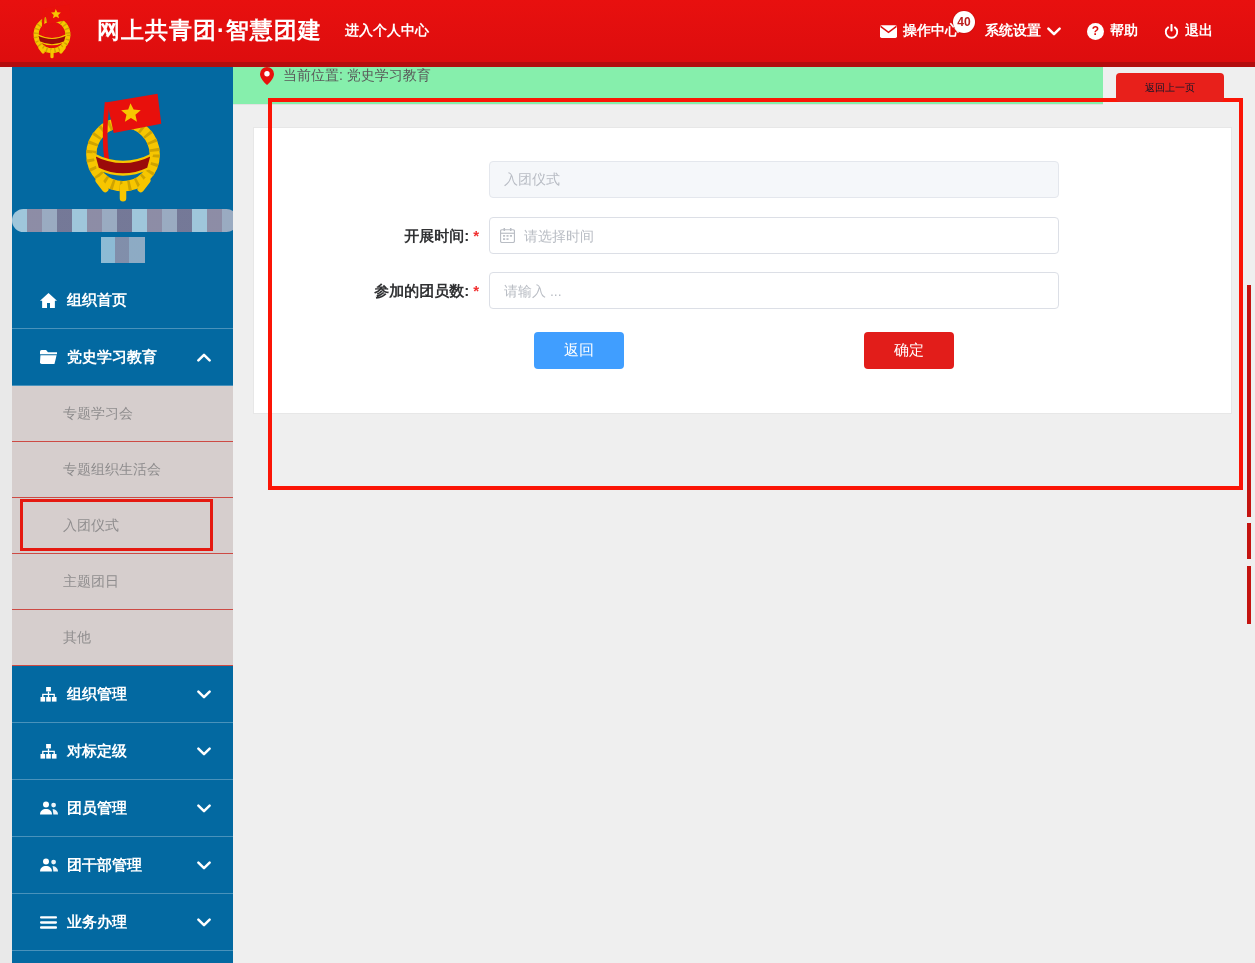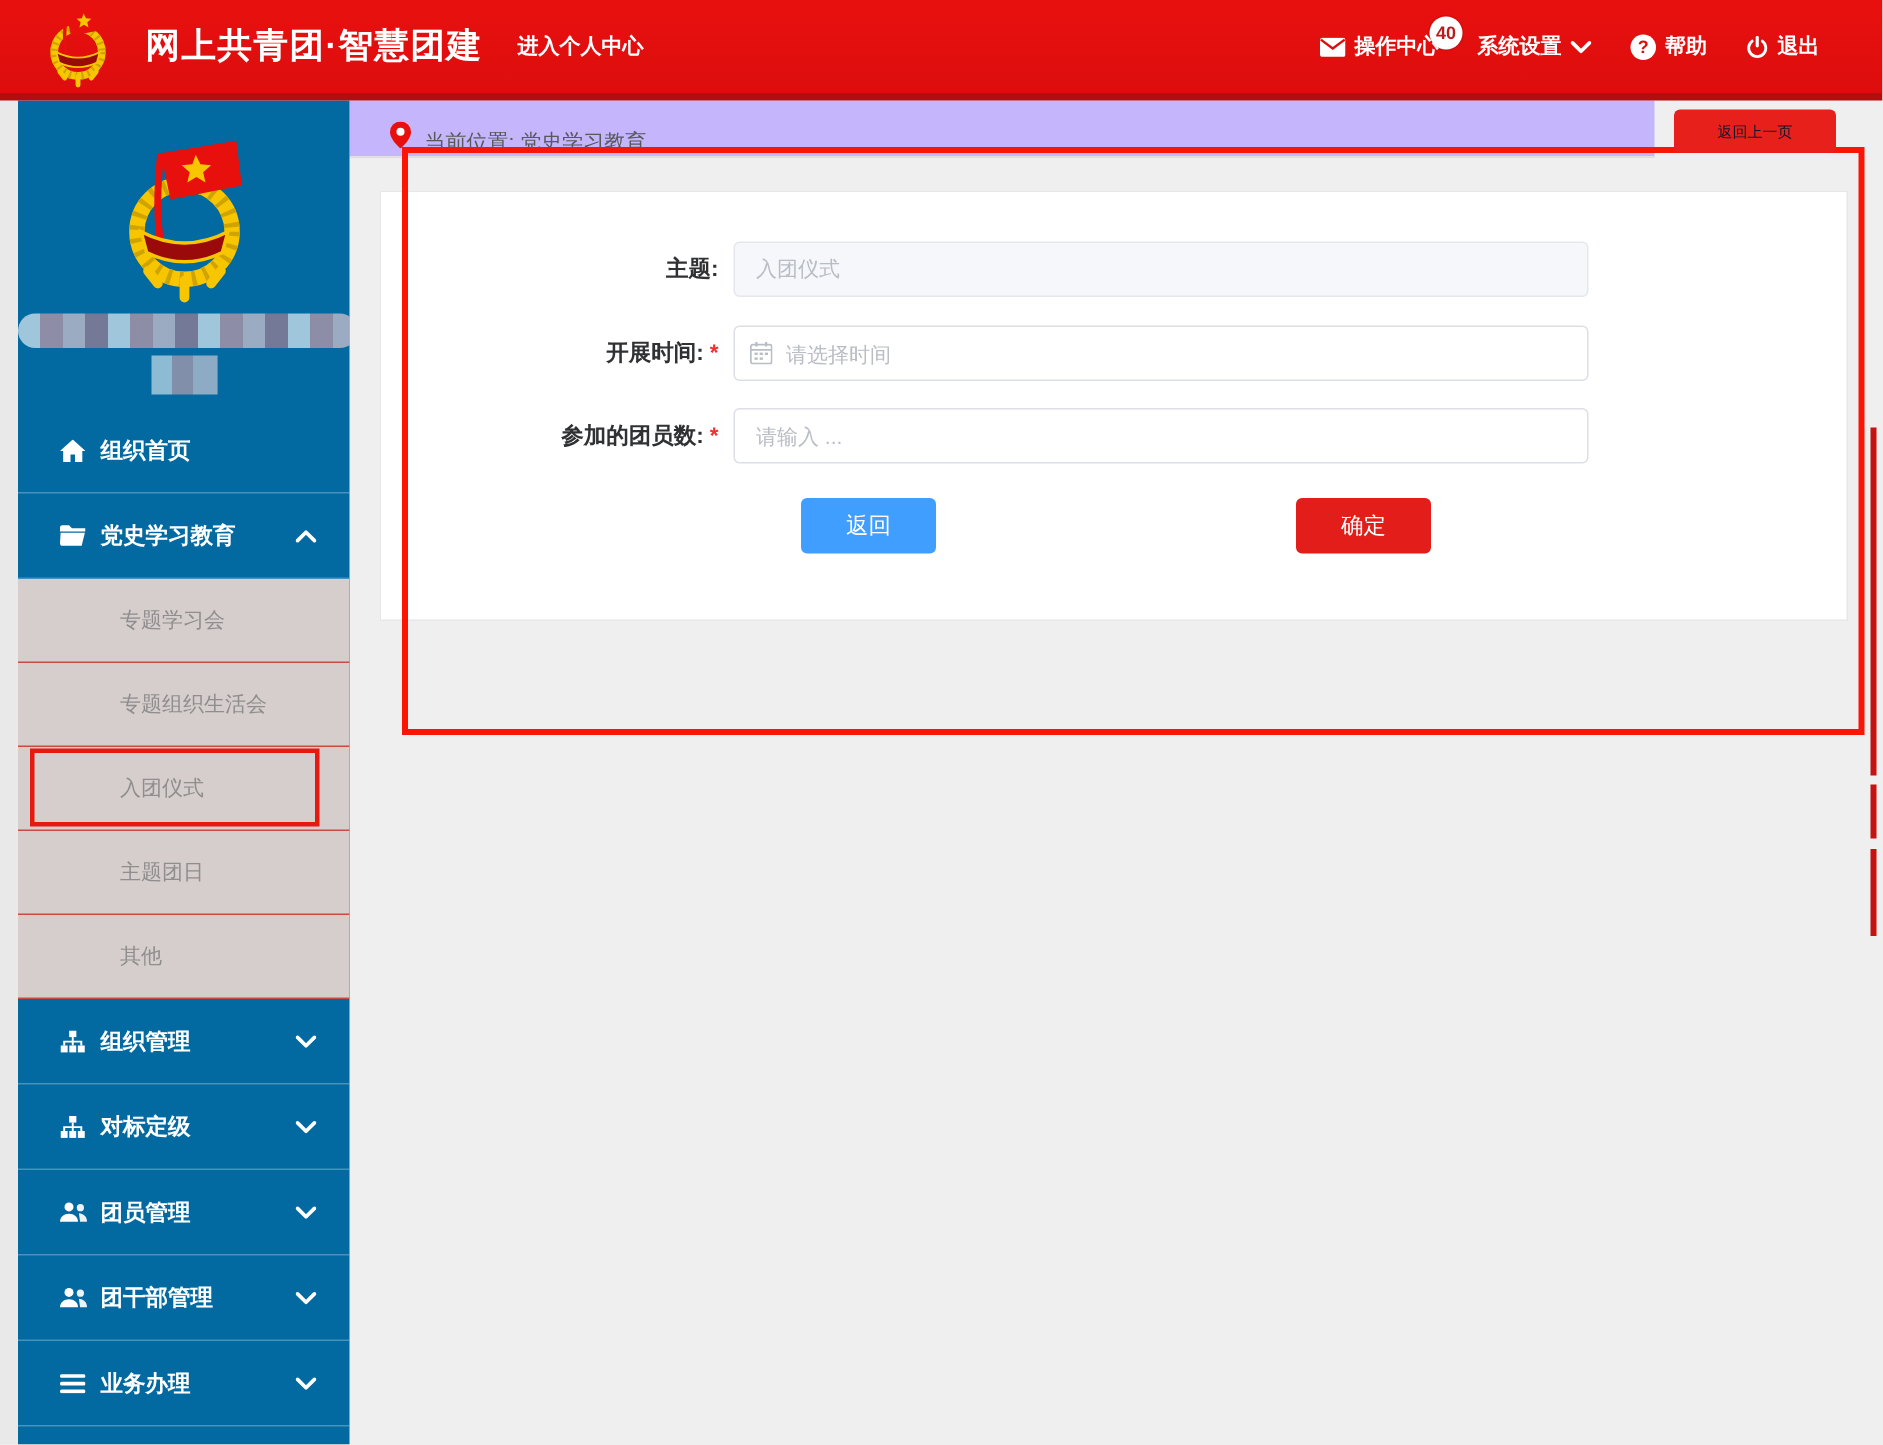--- a/index.html
+++ b/index.html
@@ -62,33 +62,33 @@
   }
   .side-menu { margin-top:9px; }
   .side-item { display:flex; align-items:center; cursor:pointer; position:relative; }
   .side-item.top {
     height:57px; padding:0 22px 0 28px; color:#fff;
     font-size:15px; font-weight:bold; border-bottom:1px solid rgba(255,255,255,.28);
   }
   .side-item.top .sicon { width:18px; margin-right:9px; display:flex; }
   .side-item.top .chev { margin-left:auto; display:flex; }
   .side-item.sub {
-    height:56px; padding-left:68px; background:#d6cecd; color:#8f8d8e;
+    height:56px; padding-left:51px; background:#d6cecd; color:#8f8d8e;
     font-size:14px; border-bottom:1px solid #cd4a44;
   }
   .side-item.hl::after {
     content:""; position:absolute; left:8px; right:20px; top:1px; bottom:2px;
     border:3px solid #e51910; pointer-events:none;
   }
 
   
   .main { position:absolute; left:233px; top:67px; width:1022px; height:896px; background:#efefef; }
   .breadcrumb-bar {
-    position:absolute; left:0; top:0; width:870px; height:38px; background:#c4b5fd;
-    border-bottom:1px solid #e2e2e2; display:flex; align-items:flex-end; padding-left:27px;
+    position:absolute; left:0; top:0; width:870px; height:38px; background:#86efac;
+    border-bottom:1px solid #e2e2e2; display:flex; align-items:flex-start; padding-left:27px;
   }
   .crumb-text { margin-left:9px; font-size:14px; color:#595959; }
   .back-btn {
     position:absolute; top:6px; right:31px; width:108px; height:29px;
     background:#e8201b; color:#0f172a; font-size:10px; border:none; border-radius:4px;
     cursor:pointer; z-index:6; font-family:inherit;
   }
   .card {
     position:absolute; left:20px; top:60px; width:979px; height:287px;
     background:#fff; border:1px solid #e7e7e7;
@@ -321,23 +321,20 @@
             <path d="M7 0a7 7 0 0 0-7 7c0 5.2 7 11 7 11s7-5.8 7-11a7 7 0 0 0-7-7z" fill="#e8100c"></path>
             <circle cx="7" cy="6.8" r="2.7" fill="#fff"></circle>
           </svg></span>
       <span class="crumb-text">当前位置: 党史学习教育</span>
     </div>
     <button class="back-btn">返回上一页</button>
 
     <div class="card">
 
       <div class="f-row" style="top:33px;">
-        <div class="f-label">
-          <span>主题:</span>
-        </div>
         <div class="f-input-wrap">
           <input class="inp disabled" type="text" readonly="" value="入团仪式" style="">
         </div>
       </div>
 
       <div class="f-row" style="top:89px;">
         <div class="f-label">
           <span>开展时间:</span><span class="req">*</span>
         </div>
         <div class="f-input-wrap">

